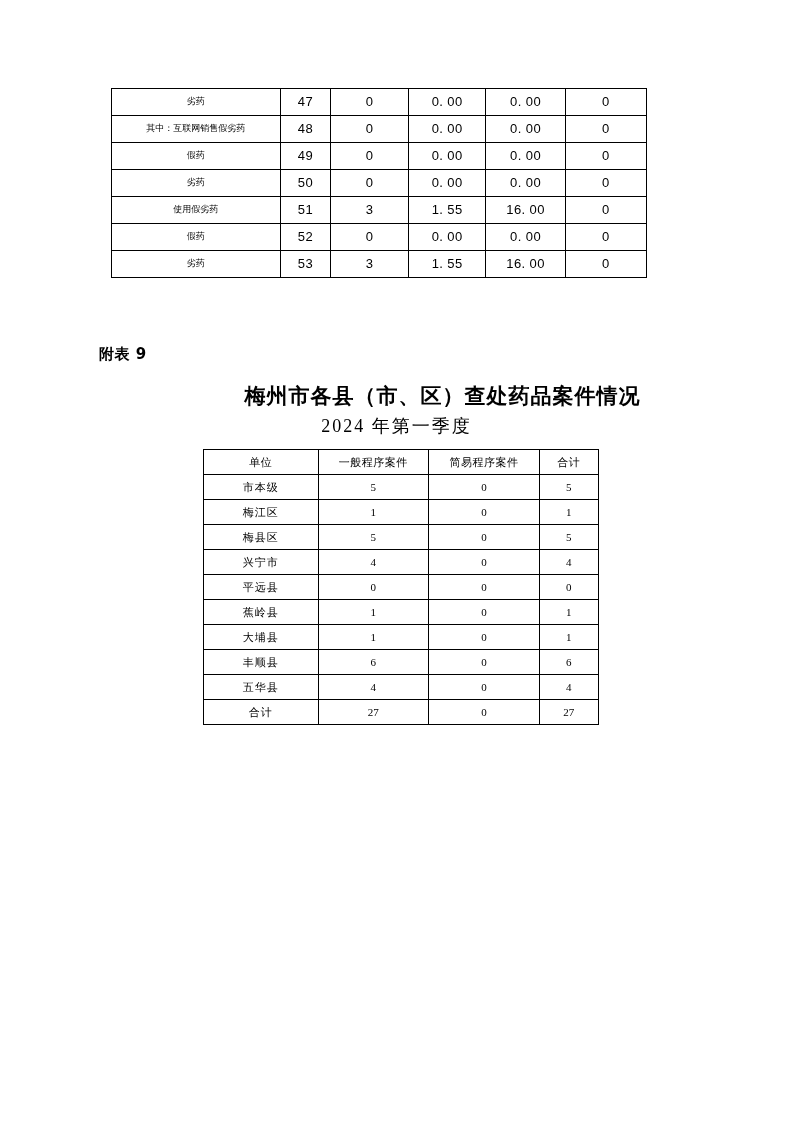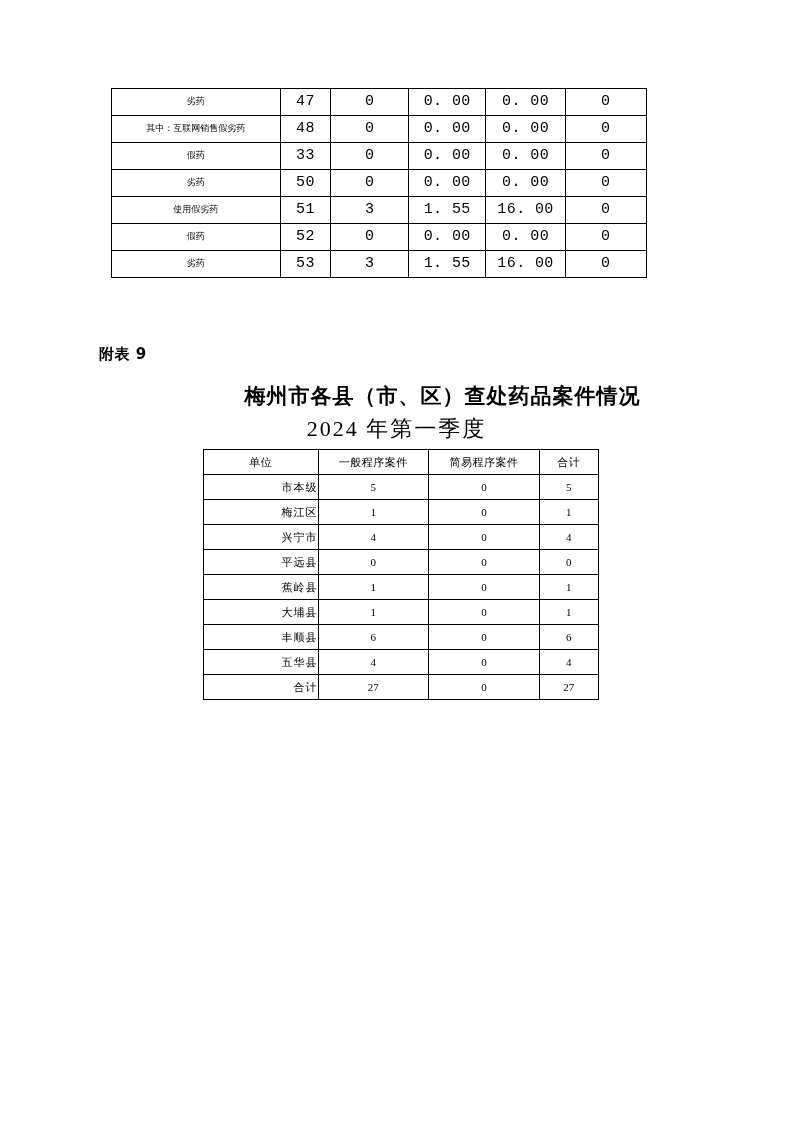--- a/index.html
+++ b/index.html
@@ -43,22 +43,22 @@
     font-family: "Liberation Serif", "DejaVu Serif", serif;
     font-size: 9px;
     line-height: 1.1;
     padding: 0;
     height: 26px;
   }
   .cont-table-wrap td.lbl {
     font-size: 9px;
   }
   .cont-table-wrap td.num {
-    font-family: Liberation Mono, monospace;
-    font-size: 15px;
+    font-family: Liberation Sans, sans-serif;
+    font-size: 13px;
     letter-spacing: 0.4px;
   }
 
   
   .attach-label {
     position: absolute;
     left: 99px;
     top: 345px;
     font-family: "DejaVu Sans", "Liberation Sans", sans-serif;
     font-weight: bold;
@@ -77,21 +77,21 @@
     letter-spacing: 1px;
     padding-left: 46px;
   }
   .sub-title {
     position: absolute;
     left: 0;
     top: 414px;
     width: 793px;
     text-align: center;
     font-family: "Liberation Serif", "DejaVu Serif", serif;
-    font-size: 22px;
+    font-size: 18px;
     letter-spacing: 2px;
   }
 
   
   .stats-table-wrap {
     position: absolute;
     left: 203px;
     top: 449px;
     width: 396px;
   }
@@ -99,21 +99,20 @@
     height: 24px;
     font-size: 11px;
   }
   .stats-table-wrap td.head {
     font-size: 11px;
     letter-spacing: 0.5px;
   }
   .stats-table-wrap td.unit {
     font-size: 12px;
     letter-spacing: 1px;
-    text-align: right;
   }
   .stats-table-wrap td.val {
     font-size: 12px;
   }
 
   
   .page-number {
     position: absolute;
     left: 0;
     top: 1040px;
@@ -150,21 +149,21 @@
         <tr>
           <td class="lbl">其中：互联网销售假劣药</td>
           <td class="num">48</td>
           <td class="num">0</td>
           <td class="num">0. 00</td>
           <td class="num">0. 00</td>
           <td class="num">0</td>
         </tr>
         <tr>
           <td class="lbl">假药</td>
-          <td class="num">33</td>
+          <td class="num">49</td>
           <td class="num">0</td>
           <td class="num">0. 00</td>
           <td class="num">0. 00</td>
           <td class="num">0</td>
         </tr>
         <tr>
           <td class="lbl">劣药</td>
           <td class="num">50</td>
           <td class="num">0</td>
           <td class="num">0. 00</td>
@@ -224,20 +223,26 @@
           <td class="val">0</td>
           <td class="val">5</td>
         </tr>
         <tr>
           <td class="unit">梅江区</td>
           <td class="val">1</td>
           <td class="val">0</td>
           <td class="val">1</td>
         </tr>
         <tr>
+          <td class="unit">梅县区</td>
+          <td class="val">5</td>
+          <td class="val">0</td>
+          <td class="val">5</td>
+        </tr>
+        <tr>
           <td class="unit">兴宁市</td>
           <td class="val">4</td>
           <td class="val">0</td>
           <td class="val">4</td>
         </tr>
         <tr>
           <td class="unit">平远县</td>
           <td class="val">0</td>
           <td class="val">0</td>
           <td class="val">0</td>

